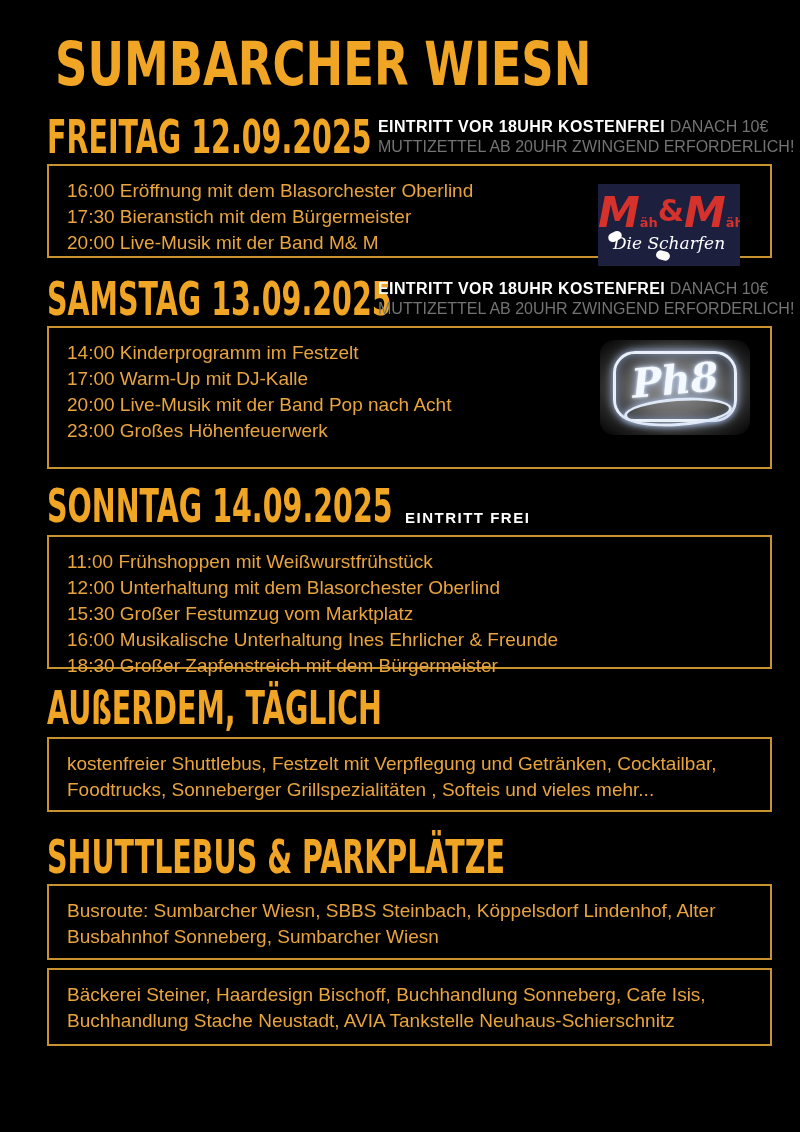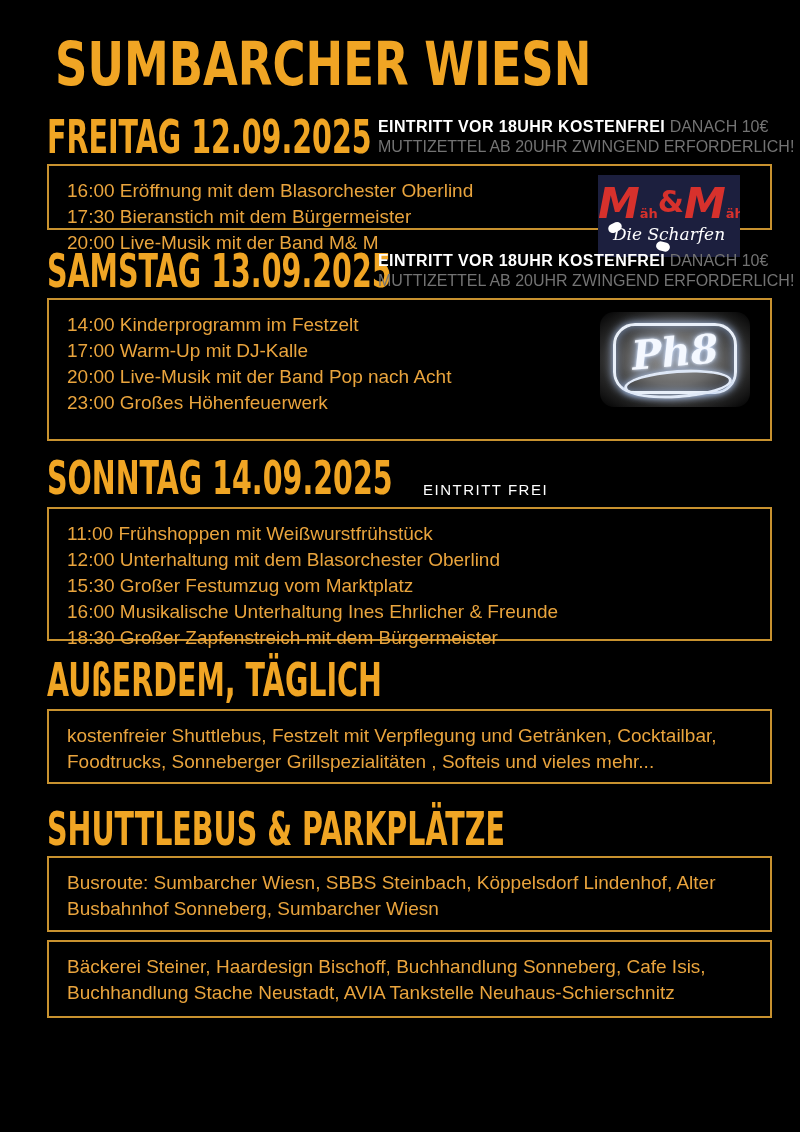--- a/index.html
+++ b/index.html
@@ -29,46 +29,46 @@
   .mt-a{margin-top:18px;}
   .mt-b{margin-top:18px;}
   .mt-c{margin-top:14px;}
   .mt-d{margin-top:16px;}
   .mt-e{margin-top:22px;}
   .mt-f{margin-top:18px;}
 
   .note{position:absolute;left:331px;top:3px;line-height:20px;font-size:16px;white-space:nowrap;}
   .note-bold{color:#FFFFFF;font-weight:bold;letter-spacing:0.4px;}
   .note-orange{color:#737373;}
-  .note-free{position:absolute;left:376px;top:26px;color:#FFFFFF;font-weight:normal;font-size:15px;letter-spacing:1.5px;}
+  .note-free{position:absolute;left:358px;top:26px;color:#FFFFFF;font-weight:bold;font-size:15px;letter-spacing:1.5px;}
   .note-gap{display:inline-block;width:42px;}
 
   .box{
     position:relative;
     margin-top:6px;
     width:100%;
     box-sizing:border-box;
     border:2px solid #C8922F;
     color:#E9A43D;
     font-size:19px;
     line-height:26px;
   }
   .box .inner{padding:12px 0 0 18px;}
-  .b1{height:66px;}
+  .b1{height:94px;}
   .b2{height:143px;margin-top:6px;}
   .b3{height:134px;margin-top:8px;}
   .b4{height:75px;margin-top:8px;}
   .b5{height:76px;margin-top:6px;}
   .b6{height:78px;margin-top:8px;}
   .b4 .inner,.b5 .inner,.b6 .inner{}
   .para{margin:0;max-width:672px;}
 
   
   .mm-logo{
-    position:absolute;top:9px;right:30px;
+    position:absolute;top:18px;right:30px;
     width:142px;height:82px;
     background:#1C1F3E;
     overflow:hidden;
     text-align:center;
   }
   .mm-row{line-height:1;padding-top:8px;white-space:nowrap;}
   .mm-m{color:#D7312C;font-weight:bold;font-size:42px;font-family:"DejaVu Sans",sans-serif;font-style:italic;}
   .mm-ah{color:#D7312C;font-weight:bold;font-size:13px;font-family:"DejaVu Sans",sans-serif;}
   .mm-amp{color:#D7312C;font-weight:bold;font-size:30px;font-family:"DejaVu Sans",sans-serif;vertical-align:6px;}
   .mm-sub{color:#ffffff;font-size:17px;font-style:italic;font-family:"DejaVu Serif",serif;margin-top:-4px;}

